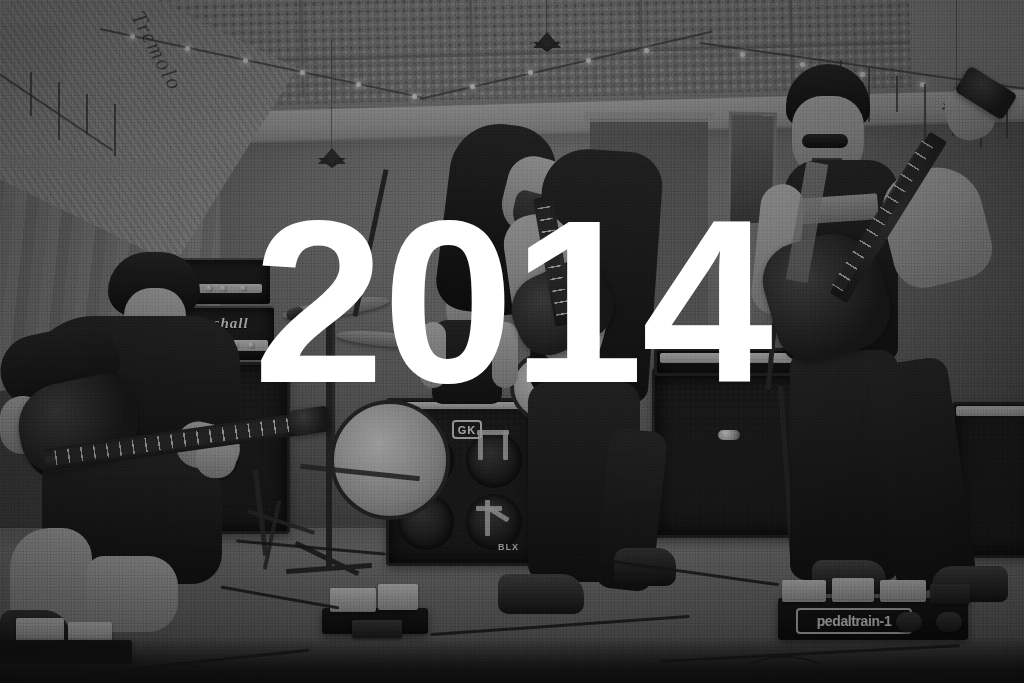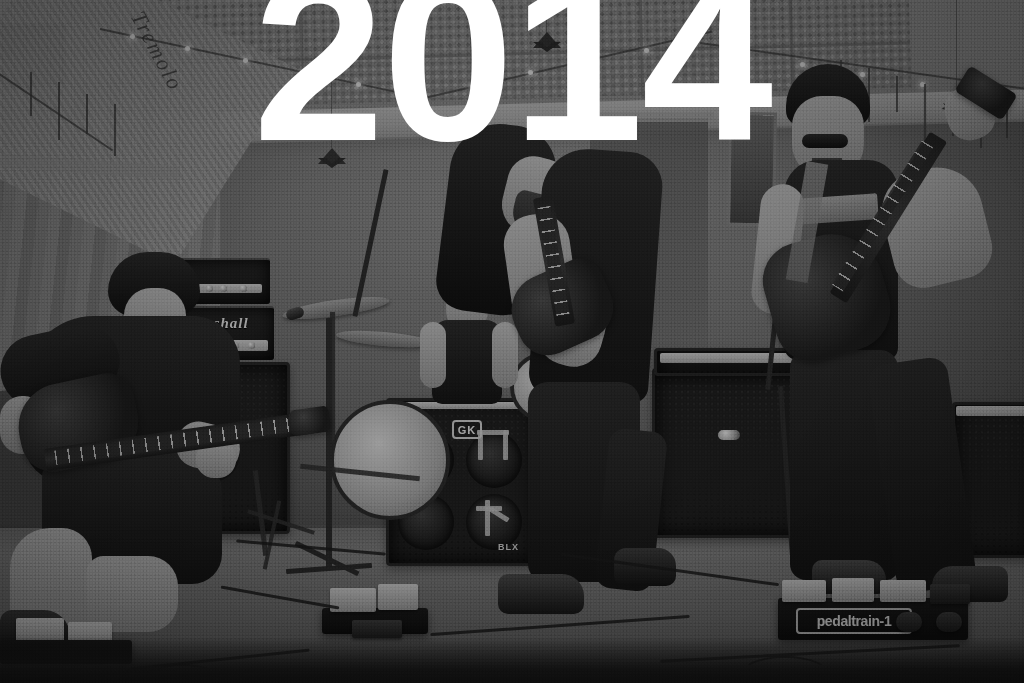--- a/index.html
+++ b/index.html
@@ -250,21 +250,21 @@
   }
   .vignette{
     position:absolute;inset:0;pointer-events:none;
     background:radial-gradient(ellipse 78% 78% at 50% 46%,#0000 35%,#0000005e 100%);
   }
   .tint{position:absolute;inset:0;pointer-events:none;background:#0e0e0e;opacity:.30;}
 
   
   .overlay-title{
     position:absolute;left:0;right:0;top:0;bottom:0;
-    display:flex;justify-content:center;
+    display:flex;align-items:center;justify-content:center;
     pointer-events:none;
   }
   .overlay-title span{
     display:block;
     color:#ffffff;
     font-family:"Liberation Sans",sans-serif;
     font-weight:bold;
     font-size:232px;
     line-height:.86;
     letter-spacing:-2px;

